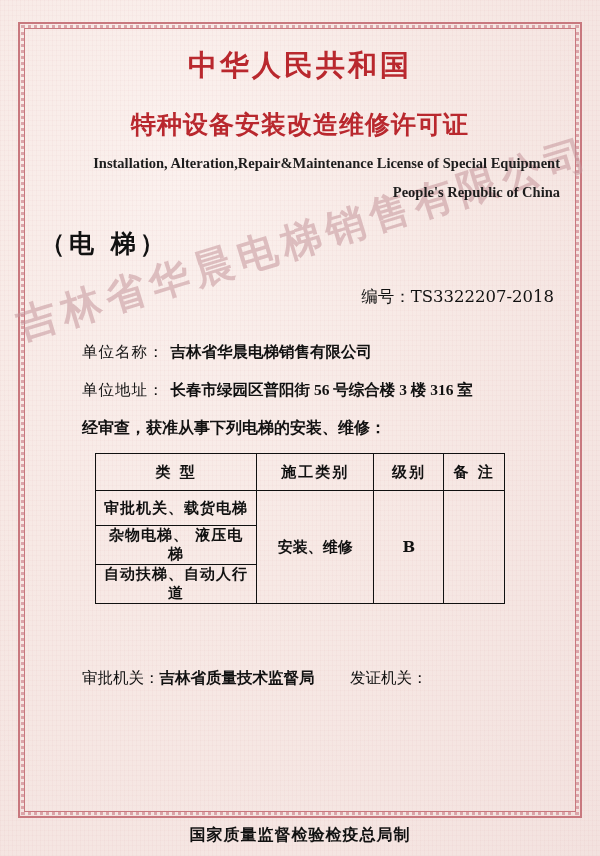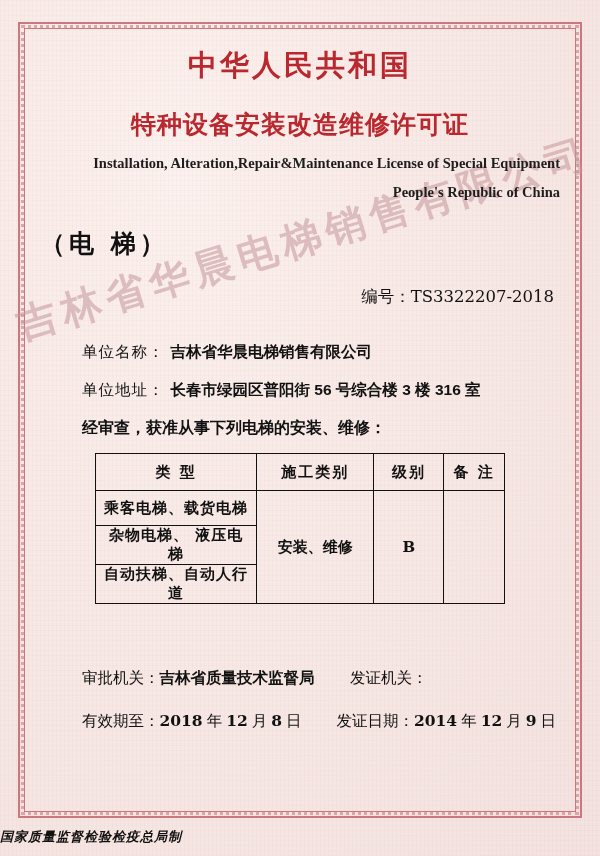--- a/index.html
+++ b/index.html
@@ -117,21 +117,21 @@
   }
   
   .field-block {
     margin-top: 34px;
     padding-left: 42px;
   }
   .field-row {
     font-size: 15.5px;
     color: #111;
     margin-bottom: 17px;
-    font-family: Liberation Sans, sans-serif;
+    font-family: Liberation Serif, serif;
     white-space: nowrap;
   }
   .field-label {
     letter-spacing: 1px;
   }
   .field-value {
     margin-left: 6px;
     font-weight: bold;
   }
   .grant-line {
@@ -189,26 +189,26 @@
   }
   .footer-left { width: 268px; }
   .footer-right { }
   .b { font-weight: bold; }
   .date-sep { margin: 0 4px; }
   .bottom-org {
     position: absolute;
     left: 0;
     right: 0;
     bottom: 10px;
-    font-size: 13px;
+    text-align: center;
+    font-size: 16px;
     font-weight: bold;
     color: #111;
     letter-spacing: 1px;
     font-family: "DejaVu Serif", serif;
-    font-style: italic;
   }
   
   .seal {
     position: absolute;
     left: 352px;
     top: 602px;
     width: 140px;
     height: 140px;
     border: 3px solid #d5343c;
     border-radius: 50%;
@@ -298,21 +298,21 @@
       <thead>
         <tr>
           <th class="col-type">类  型</th>
           <th class="col-cat">施工类别</th>
           <th class="col-lvl">级别</th>
           <th class="col-rem">备  注</th>
         </tr>
       </thead>
       <tbody>
         <tr>
-          <td class="type-cell">乘客电梯、载货电梯</td>
+          <td class="type-cell">审批机关、载货电梯</td>
           <td rowspan="3">安装、维修</td>
           <td rowspan="3">B</td>
           <td rowspan="3"></td>
         </tr>
         <tr>
           <td class="type-cell">杂物电梯、  液压电梯</td>
         </tr>
         <tr>
           <td class="type-cell">自动扶梯、自动人行道</td>
         </tr>
@@ -321,28 +321,20 @@
 
     <div class="footer-block">
       <div class="footer-row">
         <div class="footer-left">
           <span>审批机关：</span><span class="b">吉林省质量技术监督局</span>
         </div>
         <div class="footer-right">
           <span>发证机关：</span><span class="b"></span>
         </div>
       </div>
-      <div class="footer-row">
-        <div class="footer-left">
-          <span>有效期至：</span><span class="b">2018</span><span class="date-sep">年</span><span class="b">12</span><span class="date-sep">月</span><span class="b">8</span><span class="date-sep">日</span>
-        </div>
-        <div class="footer-right">
-          <span>发证日期：</span><span class="b">2014</span><span class="date-sep">年</span><span class="b">12</span><span class="date-sep">月</span><span class="b">9</span><span class="date-sep">日</span>
-        </div>
-      </div>
     </div>
 
   </div>
 
 
   <div class="bottom-org">国家质量监督检验检疫总局制</div>
 
 </div>
 
 </body></html>

